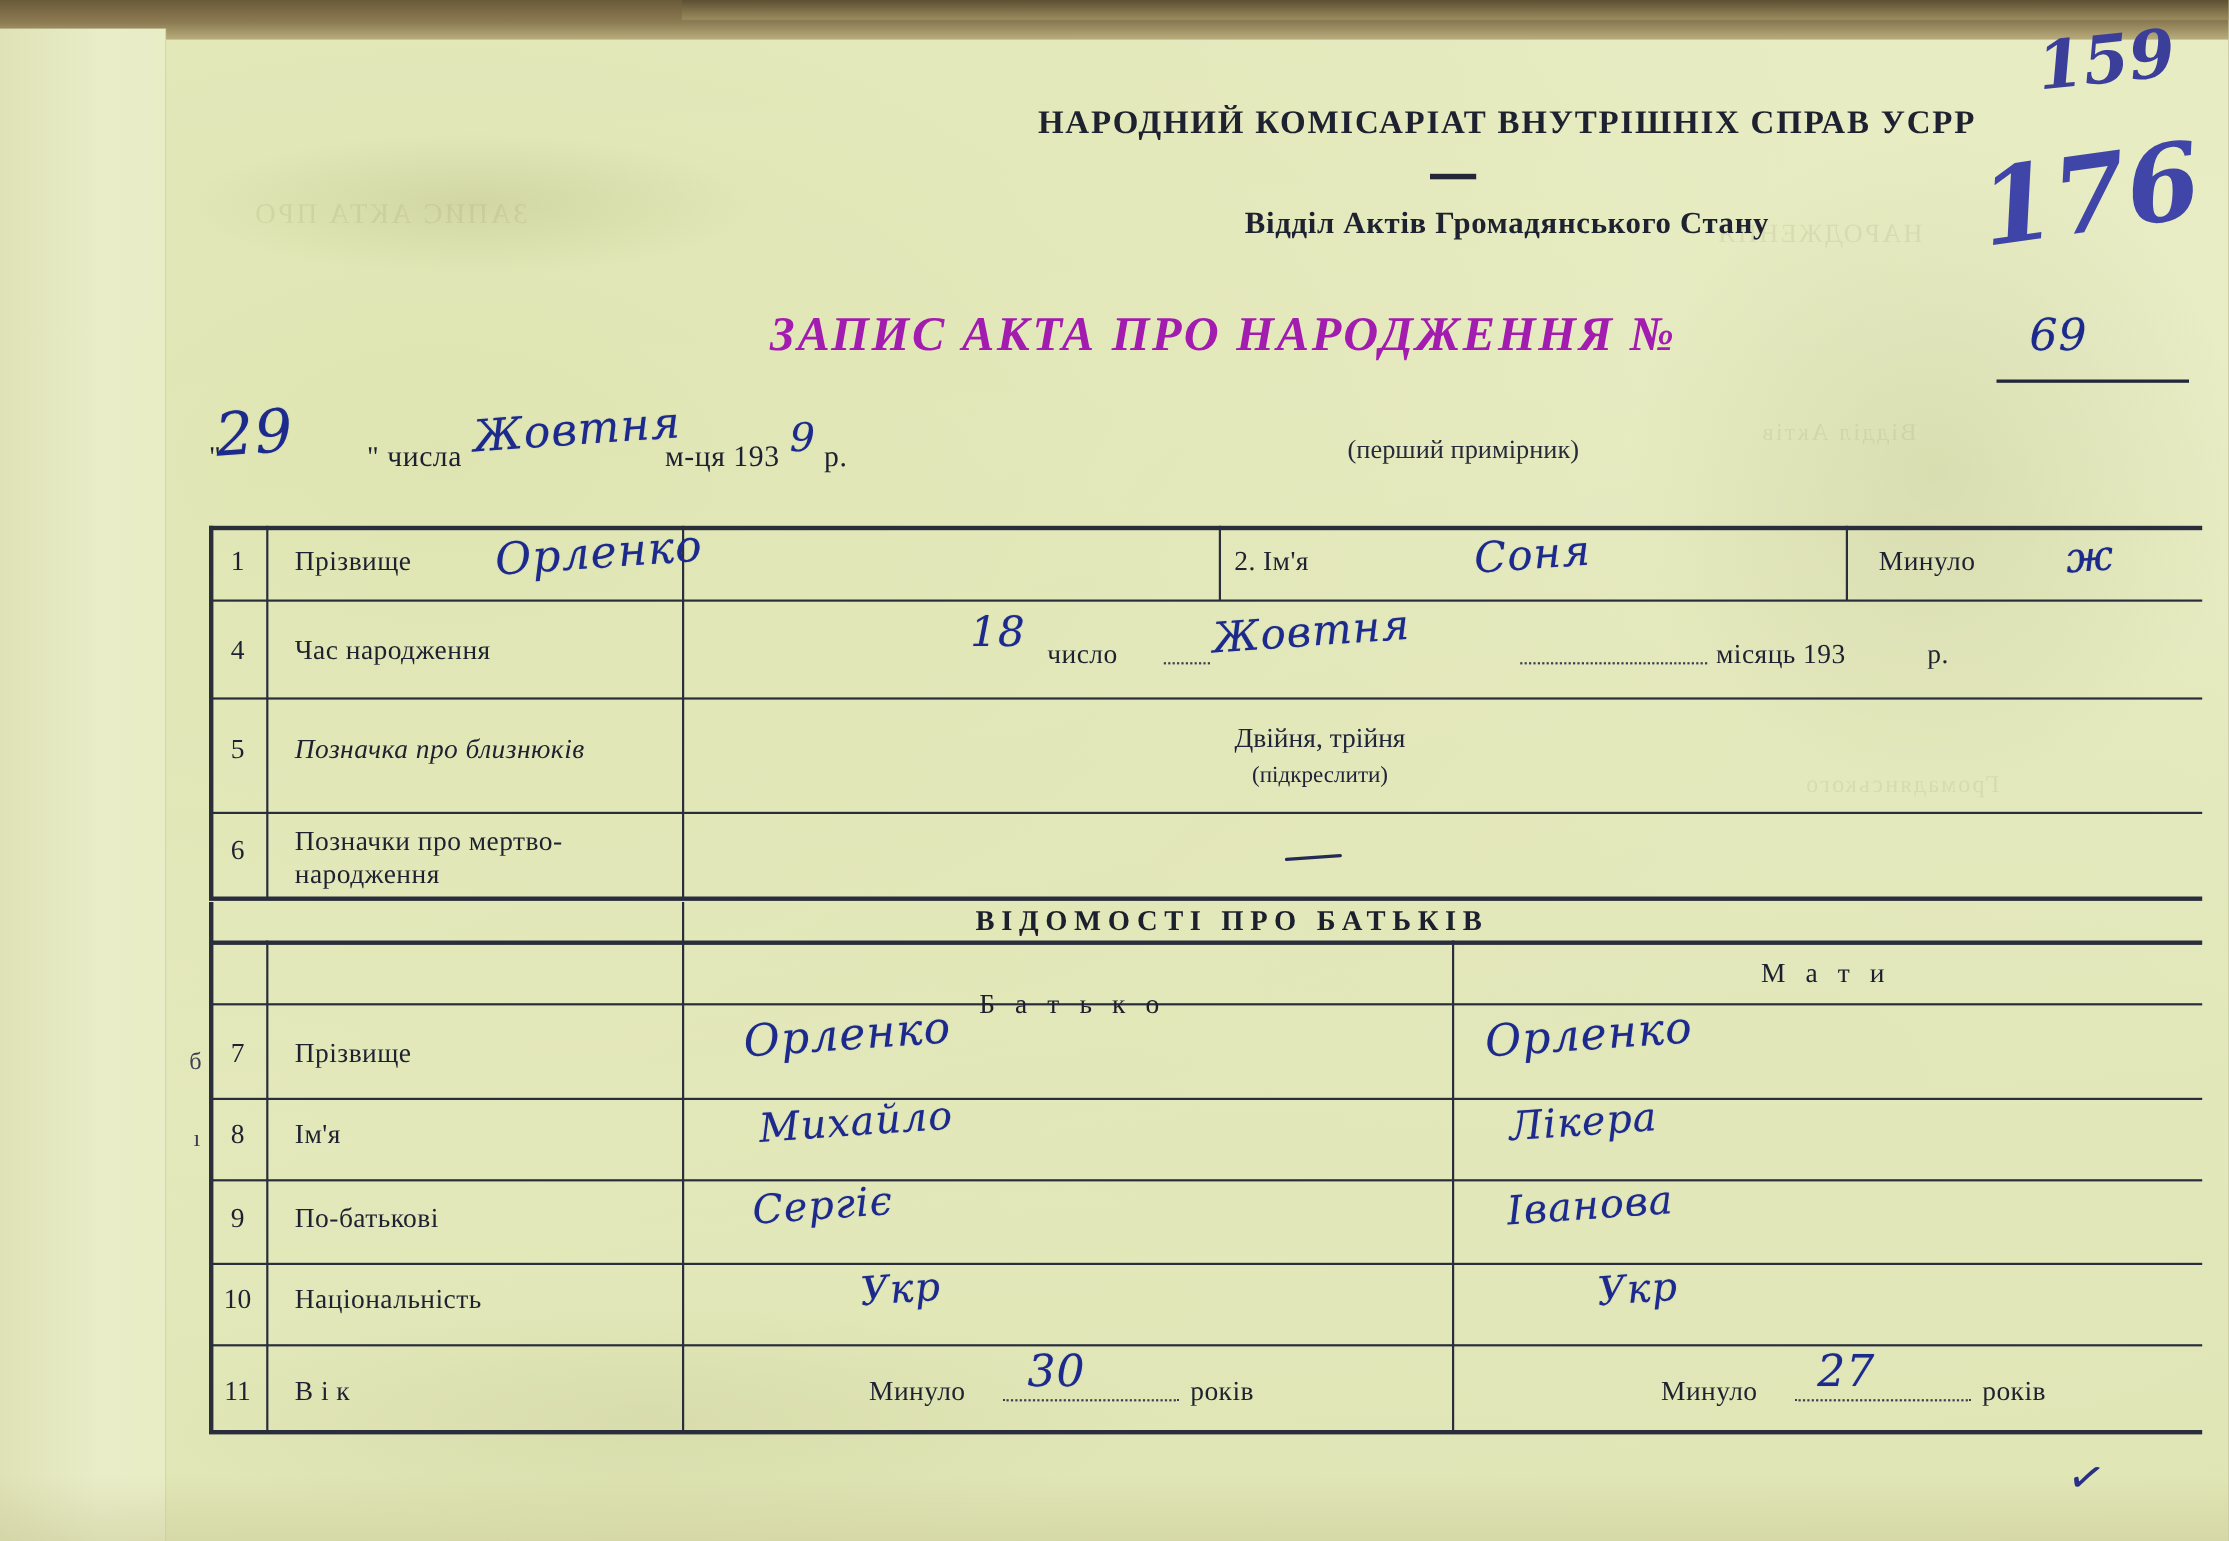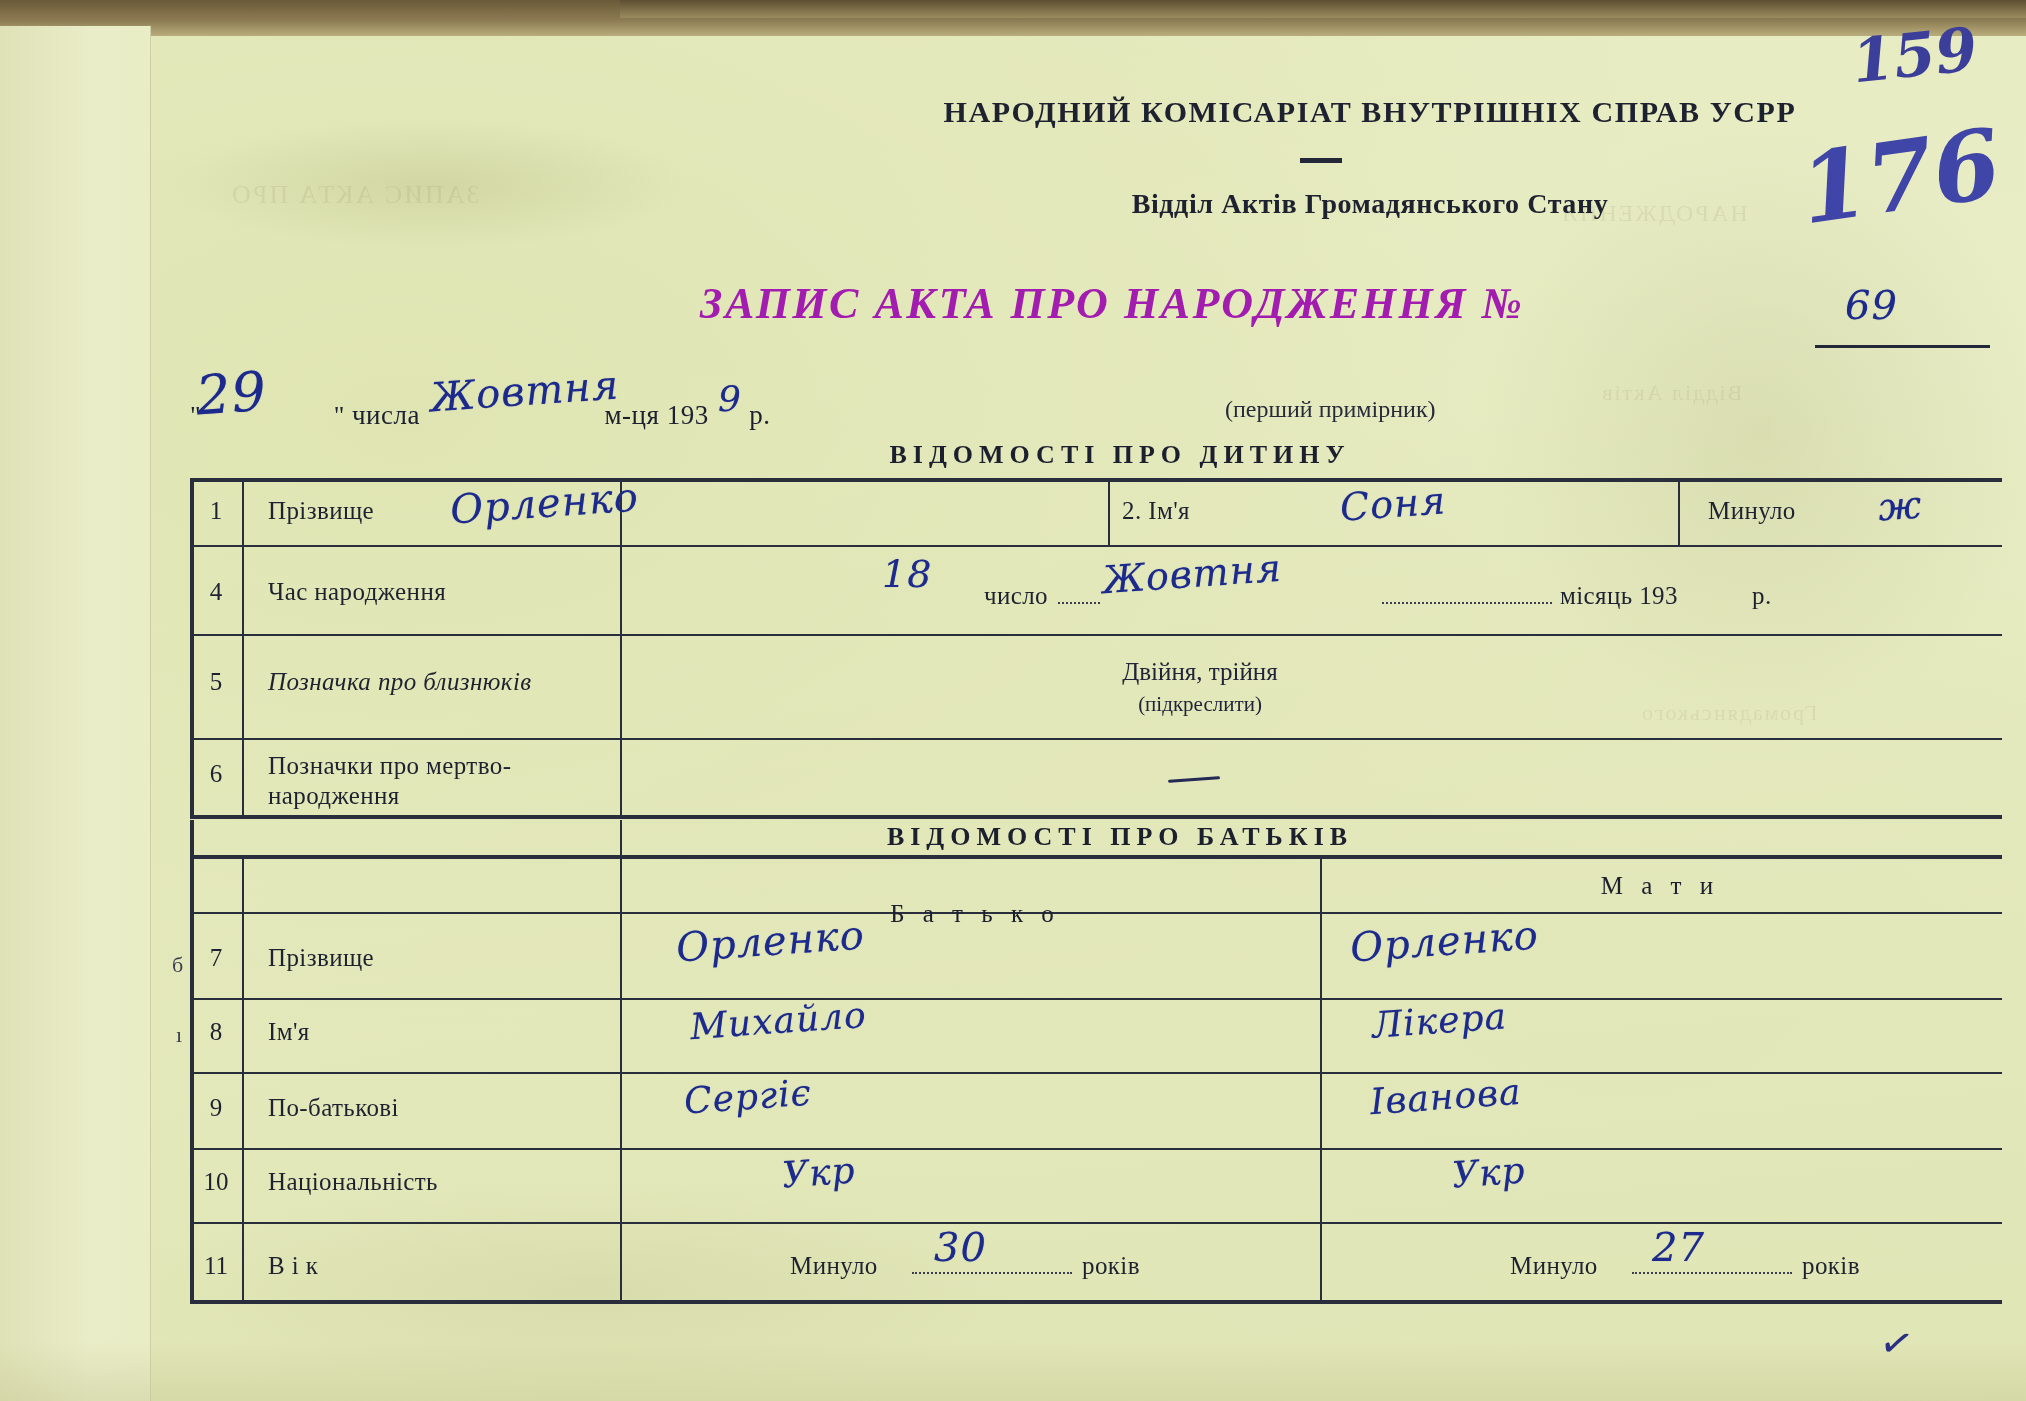--- a/index.html
+++ b/index.html
@@ -292,21 +292,20 @@
       <span style="display:inline-block;width:170px;"></span>
       <span>м-ця 193</span>
       <span style="display:inline-block;width:26px;"></span>
       <span>р.</span>
     </div>
     <div class="hw big rot" style="left:196px;top:362px;font-size:54px;">29</div>
     <div class="hw mid rot" style="left:430px;top:368px;font-size:40px;">Жовтня</div>
     <div class="hw" style="left:718px;top:378px;font-size:36px;">9</div>
     <div class="primirnyk">(перший примірник)</div>
 
-    <div class="section-title sec-child">ВІДОМОСТІ ПРО ДИТИНУ</div>
 
     <div class="rule h thick" style="left:190px;top:478px;width:1812px;"></div>
     <div class="rule h" style="left:190px;top:545px;width:1812px;"></div>
     <div class="rule h" style="left:190px;top:634px;width:1812px;"></div>
     <div class="rule h" style="left:190px;top:738px;width:1812px;"></div>
     <div class="rule h thick" style="left:190px;top:815px;width:1812px;"></div>
 
     <div class="rule v thick" style="left:190px;top:478px;height:340px;"></div>
     <div class="rule v" style="left:242px;top:478px;height:340px;"></div>
     <div class="rule v" style="left:620px;top:478px;height:340px;"></div>
@@ -317,21 +316,21 @@
     <div class="cell-label" style="left:268px;top:497px;">Прізвище</div>
     <div class="hw mid rot" style="left:450px;top:480px;font-size:40px;">Орленко</div>
     <div class="cell-label" style="left:1122px;top:497px;">2. Ім'я</div>
     <div class="hw mid rot" style="left:1340px;top:482px;font-size:38px;">Соня</div>
     <div class="cell-label" style="left:1708px;top:497px;">Минуло</div>
     <div class="hw mid rot" style="left:1878px;top:484px;font-size:38px;">ж</div>
 
     <div class="cell-num" style="left:194px;top:578px;">4</div>
     <div class="cell-label" style="left:268px;top:578px;">Час народження</div>
     <div class="hw" style="left:882px;top:552px;font-size:38px;">18</div>
-    <div class="cell-label" style="left:952px;top:582px;margin-left:32px;">число</div>
+    <div class="cell-label" style="left:952px;top:582px;">число</div>
     <div class="dotted" style="left:1058px;top:602px;width:42px;"></div>
     <div class="hw mid rot" style="left:1102px;top:552px;font-size:38px;">Жовтня</div>
     <div class="dotted" style="left:1382px;top:602px;width:170px;"></div>
     <div class="cell-label" style="left:1560px;top:582px;">місяць 193</div>
     <div class="cell-label" style="left:1752px;top:582px;">р.</div>
 
     <div class="cell-num" style="left:194px;top:668px;">5</div>
     <div class="cell-label" style="left:268px;top:668px;font-style:italic;">Позначка про близнюків</div>
     <div class="small-center" style="left:1000px;top:658px;width:400px;font-size:25px;">Двійня,  трійня</div>
     <div class="small-center" style="left:1000px;top:692px;width:400px;font-size:21px;">(підкреслити)</div>

